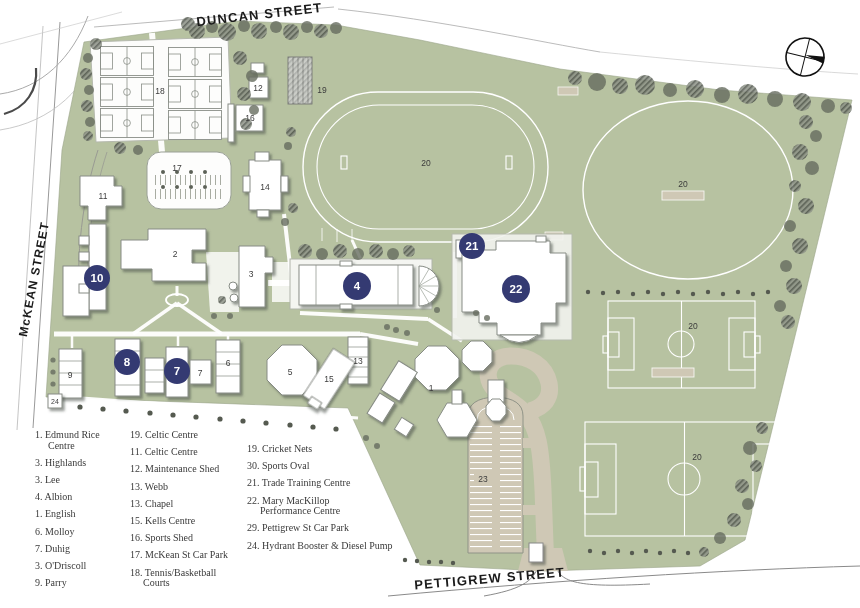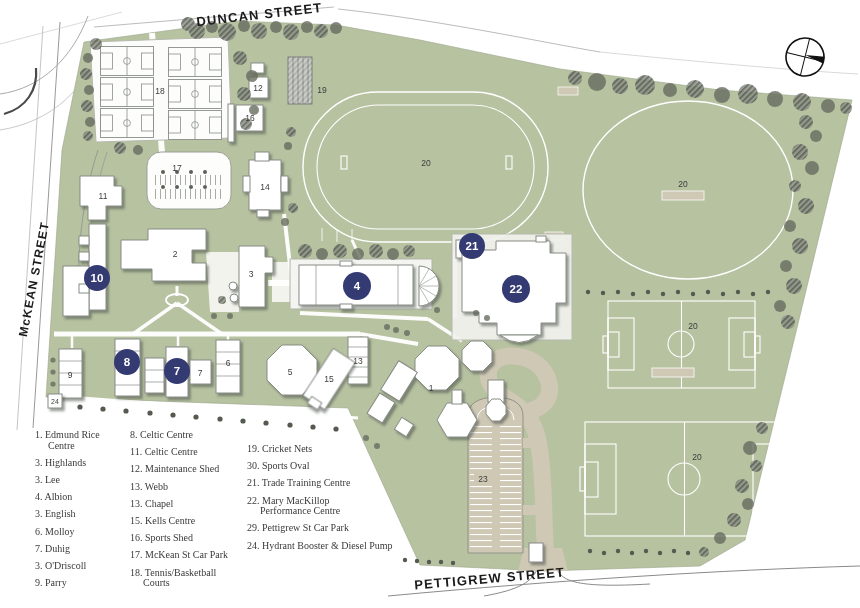--- a/index.html
+++ b/index.html
@@ -495,28 +495,28 @@
 <div class="street-label duncan">DUNCAN STREET</div>
 <div class="street-label mckean">McKEAN STREET</div>
 <div class="street-label pettigrew">PETTIGREW STREET</div>
 
 <div class="legend">
   <div class="legend-col c1">
     <div class="legend-item">1. Edmund Rice Centre</div>
     <div class="legend-item">3. Highlands</div>
     <div class="legend-item">3. Lee</div>
     <div class="legend-item">4. Albion</div>
-    <div class="legend-item">3. English</div>
+    <div class="legend-item">1. English</div>
     <div class="legend-item">6. Molloy</div>
     <div class="legend-item">7. Duhig</div>
     <div class="legend-item">3. O'Driscoll</div>
     <div class="legend-item">9. Parry</div>
   </div>
   <div class="legend-col c2">
-    <div class="legend-item">8. Celtic Centre</div>
+    <div class="legend-item">19. Celtic Centre</div>
     <div class="legend-item">11. Celtic Centre</div>
     <div class="legend-item">12. Maintenance Shed</div>
     <div class="legend-item">13. Webb</div>
     <div class="legend-item">13. Chapel</div>
     <div class="legend-item">15. Kells Centre</div>
     <div class="legend-item">16. Sports Shed</div>
     <div class="legend-item">17. McKean St Car Park</div>
     <div class="legend-item">18. Tennis/Basketball Courts</div>
   </div>
   <div class="legend-col c3">

